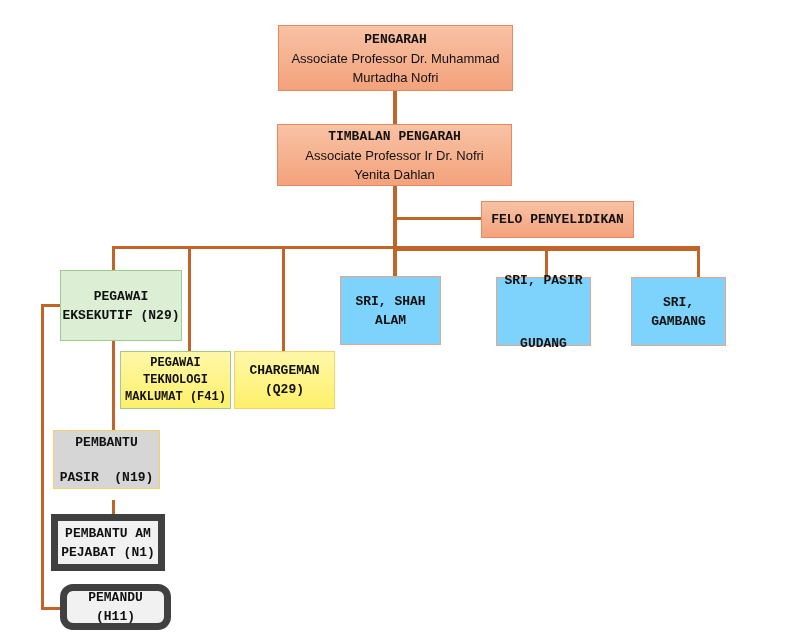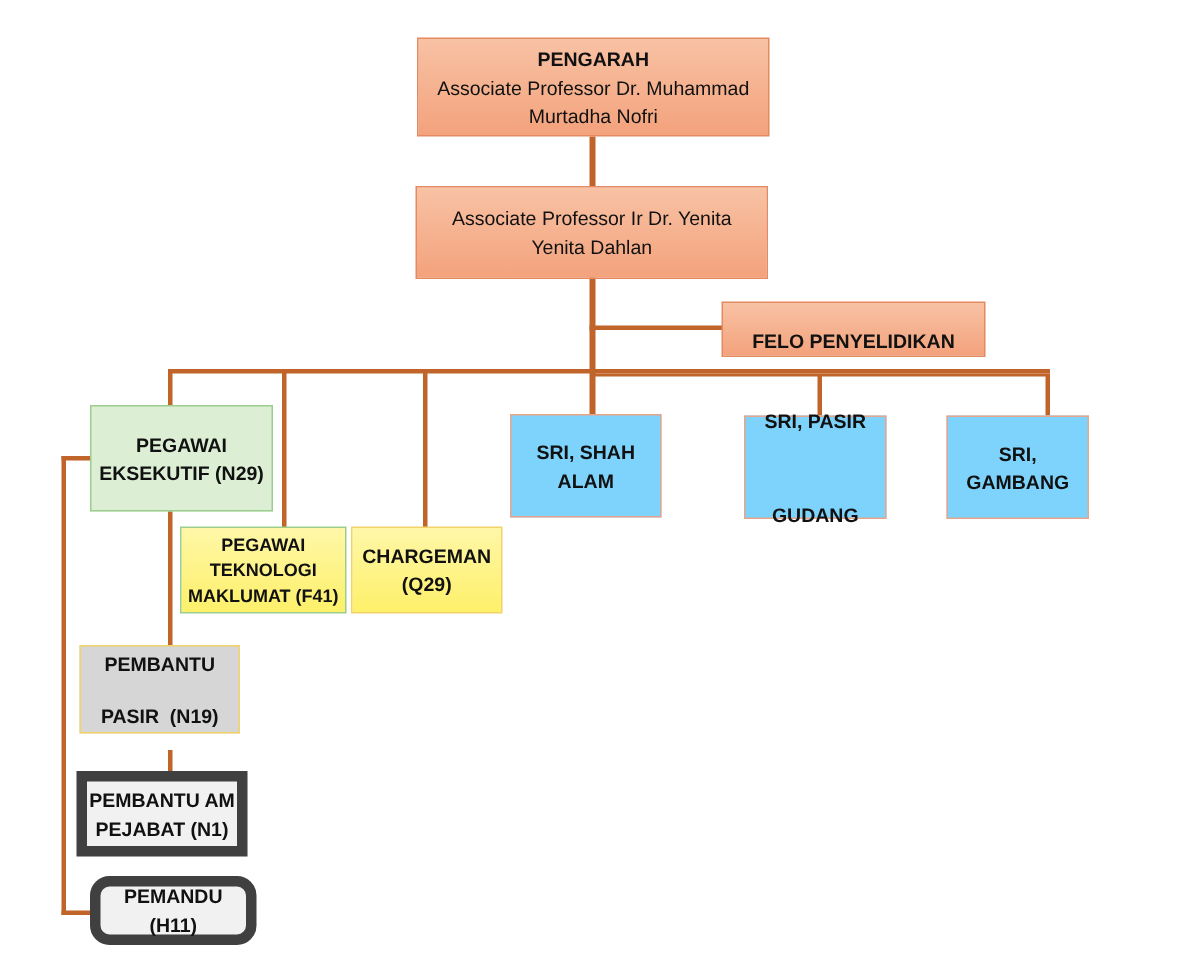--- a/index.html
+++ b/index.html
@@ -1,19 +1,19 @@
 <!DOCTYPE html>
 <html><head>
 <meta charset="utf-8">
 <style>
   html, body { margin: 0; padding: 0; background: #ffffff; }
   body { width: 800px; height: 638px; position: relative; overflow: hidden; font-family: "Liberation Sans", "DejaVu Sans", sans-serif; }
   .line { position: absolute; background: #c0642a; }
   .box { position: absolute; box-sizing: border-box; display: flex; flex-direction: column; align-items: center; justify-content: center; text-align: center; color: #111; font-size: 13px; line-height: 19px; }
-  .b { font-weight: bold; }
+  .b { font-weight: bold; font-family: Liberation Mono, monospace; }
   .salmon { background: linear-gradient(#f8c2a4, #f3a27c); border: 1px solid #e48a63; }
   .green { background: #dcefd5; border: 1px solid #9ccd8c; }
   .yellow { background: linear-gradient(#fff7a8, #fdf06a); border: 1px solid #9ccd8c; }
   .yellow2 { background: linear-gradient(#fff7a8, #fdf06a); border: 1px solid #f2d36a; }
   .lavender { background: #7dd3fc; border: 1px solid #e7a58a; }
   .grey { background: #d6d6d6; border: 1px solid #f2d36a; }
   .lightgrey { background: #f1f1f1; border: 7px solid #404040; }
 </style>
 </head>
 <body>
@@ -34,25 +34,26 @@
 <div class="line" style="left:41px;top:304px;width:3px;height:306px;"></div>
 <div class="line" style="left:41px;top:607px;width:20px;height:3px;"></div>
 
 <div class="box salmon" style="left:278px;top:25px;width:235px;height:66px;">
   <span class="b">PENGARAH</span>
   <span>Associate Professor Dr. Muhammad</span>
   <span>Murtadha Nofri</span>
 </div>
 
 <div class="box salmon" style="left:277px;top:124px;width:235px;height:62px;">
-  <span>Associate Professor Ir Dr. Yenita</span>
+  <span class="b">TIMBALAN PENGARAH</span>
+  <span>Associate Professor Ir Dr. Nofri</span>
   <span>Yenita Dahlan</span>
 </div>
 
-<div class="box salmon b" style="left:481px;top:201px;width:176px;height:37px;justify-content:flex-end;">
+<div class="box salmon b" style="left:481px;top:201px;width:153px;height:37px;">
   <span>FELO PENYELIDIKAN</span>
 </div>
 
 <div class="box green b" style="left:60px;top:270px;width:122px;height:71px;">
   <span>PEGAWAI</span>
   <span>EKSEKUTIF (N29)</span>
 </div>
 
 <div class="box yellow b" style="left:120px;top:351px;width:111px;height:58px;font-size:12px;line-height:17px;">
   <span>PEGAWAI</span>

